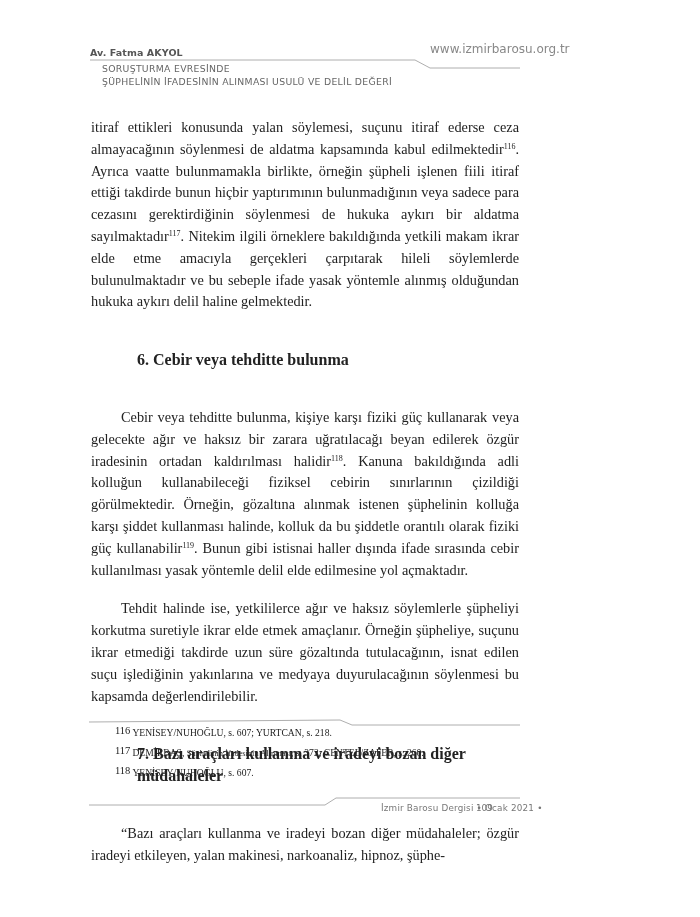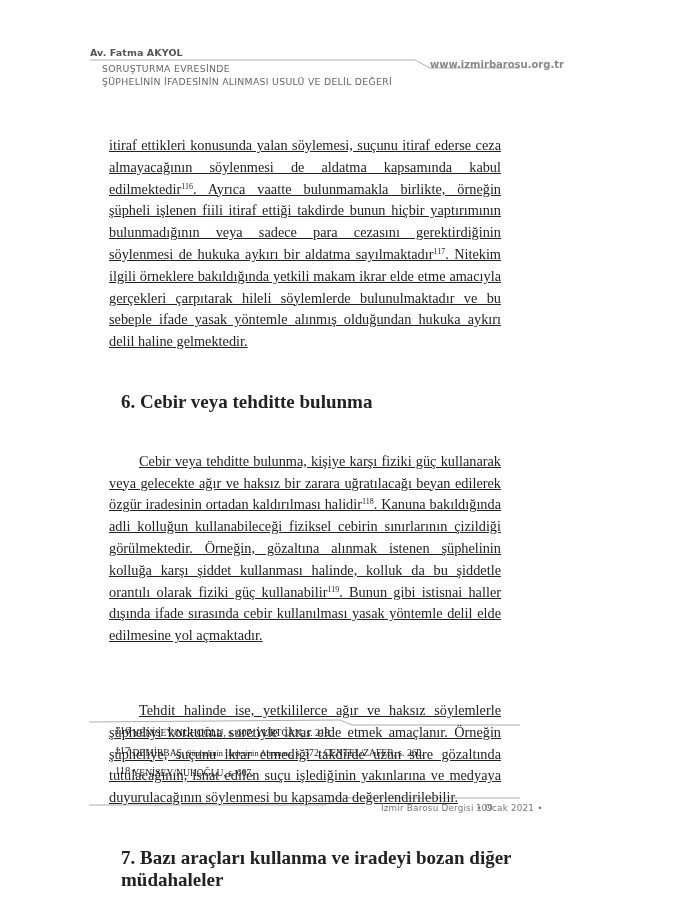--- a/index.html
+++ b/index.html
@@ -2,28 +2,28 @@
 <html><head>
 <meta charset="utf-8">
 <style>
   html, body { margin: 0; padding: 0; background: #ffffff; }
   body { width: 700px; height: 917px; position: relative; overflow: hidden; }
   .page { position: absolute; left: 0; top: 0; width: 700px; height: 917px; background: #fff; }
 
   
   .hdr-author { position: absolute; left: 90px; top: 47px; font-family: "DejaVu Sans", sans-serif; font-size: 9.5px; font-weight: bold; color: #555; letter-spacing: 0.1px; }
   .hdr-title { position: absolute; left: 102px; top: 63px; font-family: "DejaVu Sans", sans-serif; font-size: 9.3px; color: #666; line-height: 12.5px; letter-spacing: 0.3px; }
-  .hdr-url { position: absolute; left: 430px; top: 59px; font-family: "DejaVu Sans", sans-serif; font-size: 10px; color: #888; font-weight: bold; }
+  .hdr-url { position: absolute; left: 430px; top: 42px; font-family: "DejaVu Sans", sans-serif; font-size: 12px; color: #888; }
   svg.rule { position: absolute; left: 0; top: 0; width: 700px; height: 917px; pointer-events: none; }
 
   
   .body { position: absolute; left: 91px; top: 117px; width: 428px; font-family: "Liberation Serif", "DejaVu Serif", serif; font-size: 14.3px; line-height: 21.8px; color: #222; }
-  .body p { margin: 18px; text-align: justify; text-align-last: left; text-decoration: underline; }
+  .body p { margin: 0; text-align: justify; text-align-last: left; }
   .body p.indent { text-indent: 30px; }
-  .body h3 { margin: 0; font-size: 19px; font-weight: bold; padding-left: 30px; }
+  .body h3 { margin: 16px; font-size: 16px; font-weight: bold; padding-left: 30px; }
   .body sup { font-size: 8px; vertical-align: 5px; line-height: 0; }
   .gap-h { height: 20px; }
   .gap-s { height: 17px; }
 
   
   .fn { position: absolute; left: 91px; width: 440px; font-family: "Liberation Serif", "DejaVu Serif", serif; font-size: 9.6px; color: #222; margin-left: 24px; }
   .fn .num { font-size: 10.5px; margin-right: 2px; position: relative; top: -2px; }
   .fn .small { font-size: 8.4px; }
 
   

